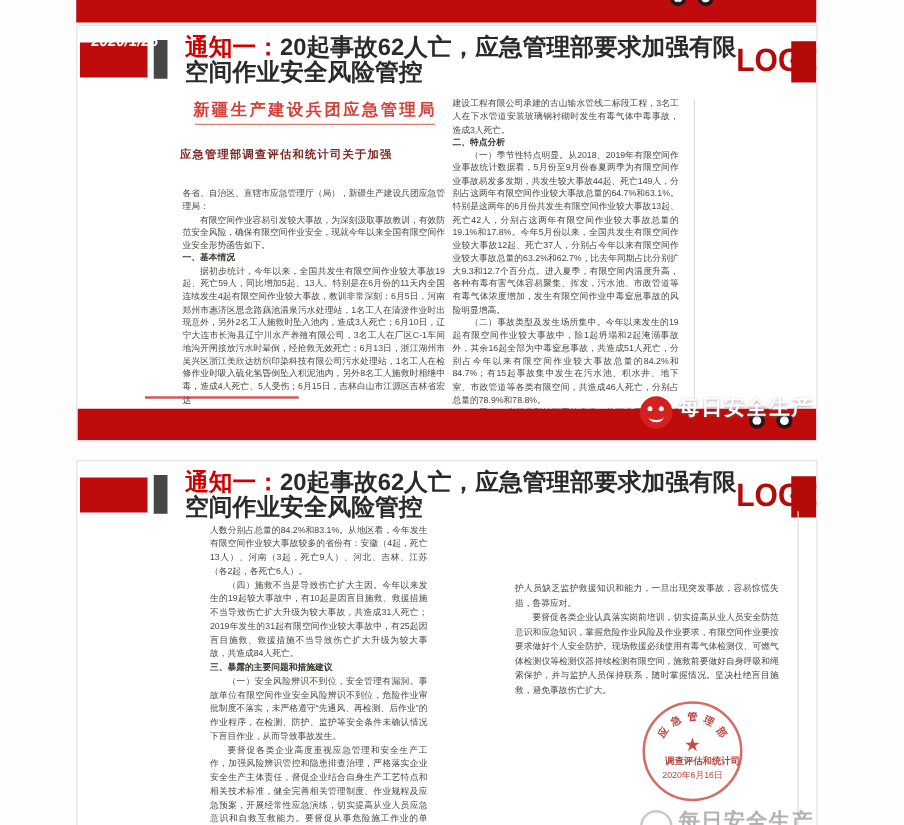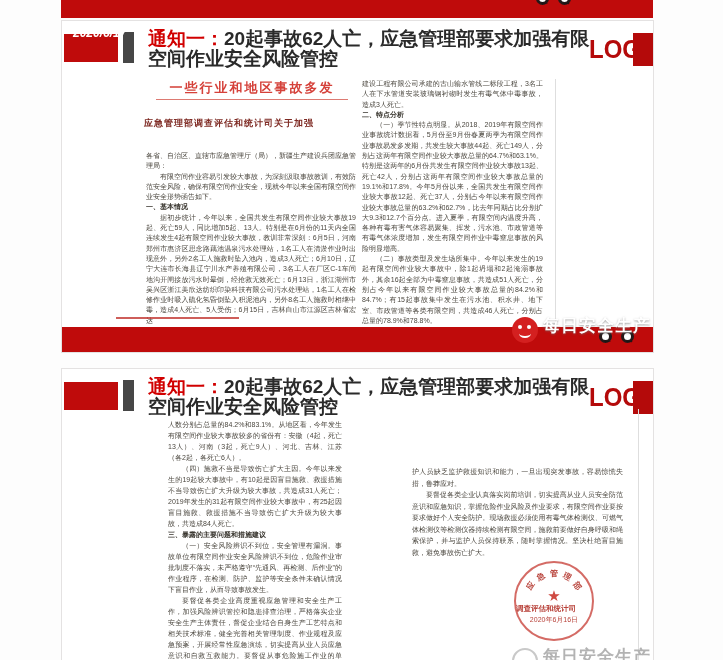--- a/index.html
+++ b/index.html
@@ -57,21 +57,21 @@
   .wm-mouth{position:absolute;left:7px;top:12px;width:12px;height:7px;border-bottom:2px solid #fff;border-radius:50%;}
   .wm-text{position:absolute;left:543px;top:314px;font-size:17px;font-weight:700;color:#ffffff;z-index:6;
     text-shadow:0 1px 2px rgba(110,110,110,.65);letter-spacing:1px;}
   .wm2-logo{position:absolute;left:512px;top:648px;width:22px;height:22px;border-radius:50%;border:2px solid #c9c9c9;z-index:6;}
   .wm2-text{position:absolute;left:543px;top:645px;font-size:17px;font-weight:700;color:#b3b3b3;z-index:6;letter-spacing:1px;}
 
   
   .seal{position:absolute;left:452px;top:192px;width:76px;height:76px;border-radius:50%;
     border:2px solid rgba(201,70,63,.8);color:#b8423a;}
   .seal-star{position:absolute;left:0;top:24px;width:100%;text-align:center;font-size:15px;color:#cf4a42;}
-  .seal-line1{position:absolute;left:0;top:41px;width:100%;text-align:left;font-size:7.5px;font-weight:700;}
+  .seal-line1{position:absolute;left:0;top:41px;width:100%;text-align:right;font-size:7.5px;font-weight:700;}
   .seal-line2{position:absolute;left:0;top:52px;width:100%;text-align:center;font-size:7px;}
   .seal .arc-ch{position:absolute;left:50%;top:50%;font-size:8px;font-weight:700;margin-left:-4px;margin-top:-5px;}
 </style>
 </head>
 <body>
 
 <div id="page">
 
   <div class="prev-strip">
     <button class="nav-btn" style="left:475px;top:-8px;"><span>←</span></button>
@@ -80,21 +80,21 @@
 
   <div class="slide" id="slide1">
     <div class="hdr-red"></div>
     <div class="hdr-dark"></div>
     <div class="hdr-title">
       <span class="tag">通知一：</span><span>20起事故62人亡，应急管理部要求加强有限空间作业安全风险管控</span>
     </div>
     <div class="hdr-logo">LOGO</div>
     <div class="hdr-logobar"></div>
 
-    <div class="letterhead">一些行业和地区事故多发</div>
+    <div class="letterhead">新疆生产建设兵团应急管理局</div>
     <div class="letterhead-line"></div>
     <div class="doc-title">
       <div>应急管理部调查评估和统计司关于加强</div>
     </div>
     <div class="scan-col" id="col1-left">
         <p class="sp">各省、自治区、直辖市应急管理厅（局），新疆生产建设兵团应急管理局：</p>
         <p class="sp si">有限空间作业容易引发较大事故，为深刻汲取事故教训，有效防范安全风险，确保有限空间作业安全，现就今年以来全国有限空间作业安全形势函告如下。</p>
         <p class="sp sh">一、基本情况</p>
         <p class="sp si">据初步统计，今年以来，全国共发生有限空间作业较大事故19起、死亡59人，同比增加5起、13人。特别是在6月份的11天内全国连续发生4起有限空间作业较大事故，教训非常深刻：6月5日，河南郑州市惠济区思念路藕池温泉污水处理站，1名工人在清淤作业时出现意外，另外2名工人施救时坠入池内，造成3人死亡；6月10日，辽宁大连市长海县辽宁川水产养殖有限公司，3名工人在厂区C-1车间地沟开闸接放污水时晕倒，经抢救无效死亡；6月13日，浙江湖州市吴兴区浙江美欣达纺织印染科技有限公司污水处理站，1名工人在检修作业时吸入硫化氢昏倒坠入积泥池内，另外8名工人施救时相继中毒，造成4人死亡、5人受伤；6月15日，吉林白山市江源区吉林省宏达</p>
       </div>
@@ -102,21 +102,21 @@
         <p class="sp">建设工程有限公司承建的古山输水管线二标段工程，3名工人在下水管道安装玻璃钢衬砌时发生有毒气体中毒事故，造成3人死亡。</p>
         <p class="sp sh">二、特点分析</p>
         <p class="sp si">（一）季节性特点明显。从2018、2019年有限空间作业事故统计数据看，5月份至9月份春夏两季为有限空间作业事故易发多发期，共发生较大事故44起、死亡149人，分别占这两年有限空间作业较大事故总量的64.7%和63.1%。特别是这两年的6月份共发生有限空间作业较大事故13起、死亡42人，分别占这两年有限空间作业较大事故总量的19.1%和17.8%。今年5月份以来，全国共发生有限空间作业较大事故12起、死亡37人，分别占今年以来有限空间作业较大事故总量的63.2%和62.7%，比去年同期占比分别扩大9.3和12.7个百分点。进入夏季，有限空间内温度升高，各种有毒有害气体容易聚集、挥发，污水池、市政管道等有毒气体浓度增加，发生有限空间作业中毒窒息事故的风险明显增高。</p>
         <p class="sp si">（二）事故类型及发生场所集中。今年以来发生的19起有限空间作业较大事故中，除1起坍塌和2起淹溺事故外，其余16起全部为中毒窒息事故，共造成51人死亡，分别占今年以来有限空间作业较大事故总量的84.2%和84.7%；有15起事故集中发生在污水池、积水井、地下室、市政管道等各类有限空间，共造成46人死亡，分别占总量的78.9%和78.8%。</p>
         <p class="sp si">（三）一些行业和地区事故多发。从行业看，今年以来有限空间作业较大事故主要集中在建筑业（9起、死亡27人）和工贸行业（7起、死亡22人），这两个行业较大事故起数、死亡···</p>
       </div>
     <div class="scan-edge" id="edge1"></div>
     <div class="red-line"></div>
 
     <div class="footer-bar"></div>
-    <div class="footer-date">2020/6/17</div>
+    <div class="footer-date">2020/1/25</div>
     <button class="nav-btn" style="left:537px;top:309px;"><span>←</span></button>
     <button class="nav-btn" style="left:559px;top:309px;"><span>→</span></button>
   </div>
 
   <div class="wm-logo">
       <span class="wm-mouth"></span>
     </div>
   <div class="wm-text">每日安全生产</div>
 
   <div class="slide" id="slide2">

